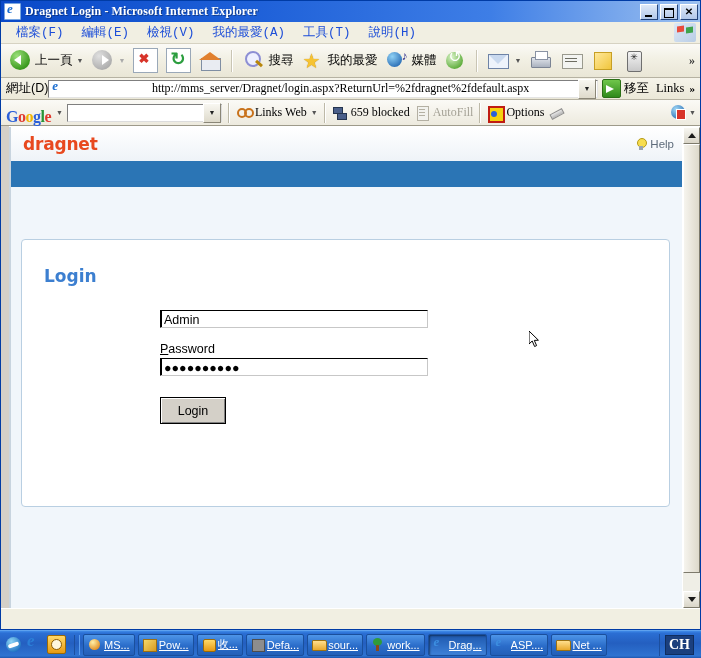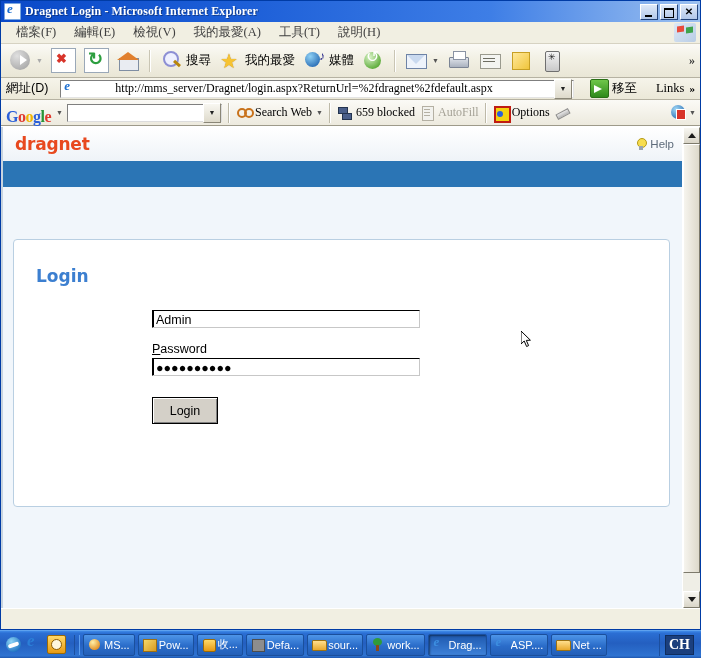--- a/index.html
+++ b/index.html
@@ -60,22 +60,22 @@
   
   .menubar{
     height:22px;flex:0 0 22px;
     background:#f1efe2;
     border-bottom:1px solid #d6d2c2;
     display:flex;align-items:center;
     padding-left:6px;box-sizing:border-box;
     position:relative;
   }
   .menuitem{
-    padding:2px 9px;font-size:12.5px;color:#404040;white-space:nowrap;
-    font-family:Liberation Serif, serif;
+    padding:2px 9px;font-size:12.5px;color:#1d4ed8;white-space:nowrap;
+    font-family:Liberation Mono, monospace;
   }
   .flag-logo{
     position:absolute;right:4px;top:1px;width:22px;height:19px;
     background:linear-gradient(135deg,#dde8f5,#b9cde6);
     border-radius:2px;
     overflow:hidden;
   }
   .flag-logo::before{
     content:"";position:absolute;left:3px;top:3px;width:7px;height:6px;background:#e84c3d;transform:skewY(-8deg);
   }
@@ -135,21 +135,22 @@
   .ico.msgr::before{content:"";position:absolute;left:5px;top:2px;width:13px;height:19px;background:linear-gradient(to bottom,#f4f4f4,#c9c9c9);border:1px solid #6f6f6f;border-radius:2px;}
   .ico.msgr::after{content:"\2733";position:absolute;left:8px;top:3px;font-size:9px;color:#222;}
 
   
   .addrbar{
     height:22px;flex:0 0 22px;
     background:linear-gradient(to bottom,#f6f4ea,#ebe8d8);
     border-bottom:1px solid #b6b2a2;
     display:flex;align-items:center;
     padding:0 2px 0 5px;box-sizing:border-box;
-    gap:12px;
+    gap:0;
+    text-align:center;
   }
   .addr-label{font-size:12.5px;white-space:nowrap;}
   .addr-input-wrap{
     flex:1;height:18px;background:#fff;
     border:1px solid #7f7f7f;border-right-color:#e4e4e4;border-bottom-color:#e4e4e4;
     display:flex;align-items:center;padding:0 1px;box-sizing:border-box;min-width:0;
   }
   .addr-ico{
     width:14px;height:14px;flex:0 0 14px;margin-right:3px;position:relative;background:#fff;
   }
@@ -211,20 +212,21 @@
   .gright{position:absolute;right:4px;top:4px;display:flex;align-items:center;gap:2px;}
   .gico.pdf::before{content:"";position:absolute;left:1px;top:1px;width:14px;height:14px;border-radius:50%;background:radial-gradient(circle at 35% 30%,#9fd6f5,#2d71b5 80%);}
   .gico.pdf::after{content:"";position:absolute;left:6px;top:5px;width:8px;height:9px;background:#d8342a;border:1px solid #fff;}
 
   
   .pagewrap{
     flex:1;display:flex;min-height:0;
     background:#fff;
     border-top:1px solid #fff;
     position:relative;
+    margin-left:8px;
   }
   .page{
     flex:1;min-width:0;overflow:hidden;position:relative;
     background:#f1f6fb;
     border-right:0;
   }
   .page-inner{
     position:absolute;inset:0;
     border-left:2px solid #c8d4df;
     box-sizing:border-box;
@@ -334,21 +336,21 @@
   .ql-ico.ie::before{content:"e";position:absolute;left:1px;top:-5px;font-family:"Liberation Serif", serif;font-style:italic;font-weight:bold;font-size:17px;color:#2b7fd8;}
   .ql-ico.clock{background:linear-gradient(to bottom,#ffd968,#e79a13);border:1px solid #9c6a05;border-radius:2px;}
   .ql-ico.clock::after{content:"";position:absolute;left:3px;top:3px;width:9px;height:9px;border-radius:50%;border:1px solid #8a5c04;background:#fff7dd;}
   .tb-divider{width:4px;height:20px;border-left:1px solid #1c4f9e;border-right:1px solid #5d9ff0;margin:0 3px;}
   .tasks{flex:1;display:flex;align-items:center;gap:3px;min-width:0;overflow:hidden;padding-right:3px;}
   .task{
     height:22px;flex:0 1 auto;min-width:0;max-width:72px;
     background:linear-gradient(to bottom,#4e95e8,#2a6cc9 55%,#235fb8);
     border:1px solid #1a4f9c;border-radius:2px;
     display:flex;align-items:center;gap:3px;padding:0 4px;
-    box-sizing:border-box;color:#fff;font-size:11px;white-space:nowrap;overflow:hidden;
+    box-sizing:border-box;color:#fff;font-size:11px;white-space:nowrap;overflow:hidden;text-decoration:underline;
   }
   .task.active{
     background:linear-gradient(to bottom,#1f59ae,#2f6fc6 55%,#3e81d8);
     box-shadow:inset 1px 1px 2px rgba(0,0,0,.45);
   }
   .task-ico{width:13px;height:13px;flex:0 0 13px;position:relative;}
   .task-label{overflow:hidden;text-overflow:clip;white-space:nowrap;}
   .ti-msn::before{content:"";position:absolute;left:1px;top:1px;width:11px;height:11px;border-radius:50%;background:radial-gradient(circle at 35% 30%,#fff0a8,#e08a1e 80%);}
   .ti-pow::before{content:"";position:absolute;left:0;top:1px;width:12px;height:11px;background:linear-gradient(135deg,#f6d86a,#d79a1f);border:1px solid #9b6e12;}
   .ti-clock::before{content:"";position:absolute;left:1px;top:1px;width:11px;height:11px;border-radius:2px;background:linear-gradient(to bottom,#ffd968,#e79a13);border:1px solid #9c6a05;}
@@ -389,20 +391,25 @@
     <div class="menuitem">編輯(E)</div>
     <div class="menuitem">檢視(V)</div>
     <div class="menuitem">我的最愛(A)</div>
     <div class="menuitem">工具(T)</div>
     <div class="menuitem">說明(H)</div>
     <div class="flag-logo"></div>
   </div>
 
   <div class="toolbar">
     <div class="tb-btn">
+      <span class="ico back"></span>
+      <span>上一頁</span>
+      <span class="tb-caret">▼</span>
+    </div>
+    <div class="tb-btn">
       <span class="ico fwd"></span>
       <span class="tb-caret dim">▼</span>
     </div>
     <div class="tb-btn">
       <span class="ico stop"></span>
     </div>
     <div class="tb-btn">
       <span class="ico refresh"></span>
     </div>
     <div class="tb-btn">
@@ -464,21 +471,21 @@
   <div class="gbar">
     <div class="glogo"><span class="b">G</span><span class="r">o</span><span class="y">o</span><span class="b">g</span><span class="g">l</span><span class="r">e</span></div>
     <span class="tb-caret">▼</span>
     <div class="gsearch">
       <span class="val"></span>
       <span class="addr-drop">▼</span>
     </div>
     <div class="gsep"></div>
     <div class="gitem">
       <span class="gico searchweb"></span>
-      <span>Search Web</span>
+      <span>Links Web</span>
       <span class="tb-caret">▼</span>
     </div>
     <div class="gsep"></div>
     <div class="gitem">
       <span class="gico blocked"></span>
       <span>659 blocked</span>
     </div>
     <div class="gitem dim">
       <span class="gico autofill"></span>
       <span>AutoFill</span>

